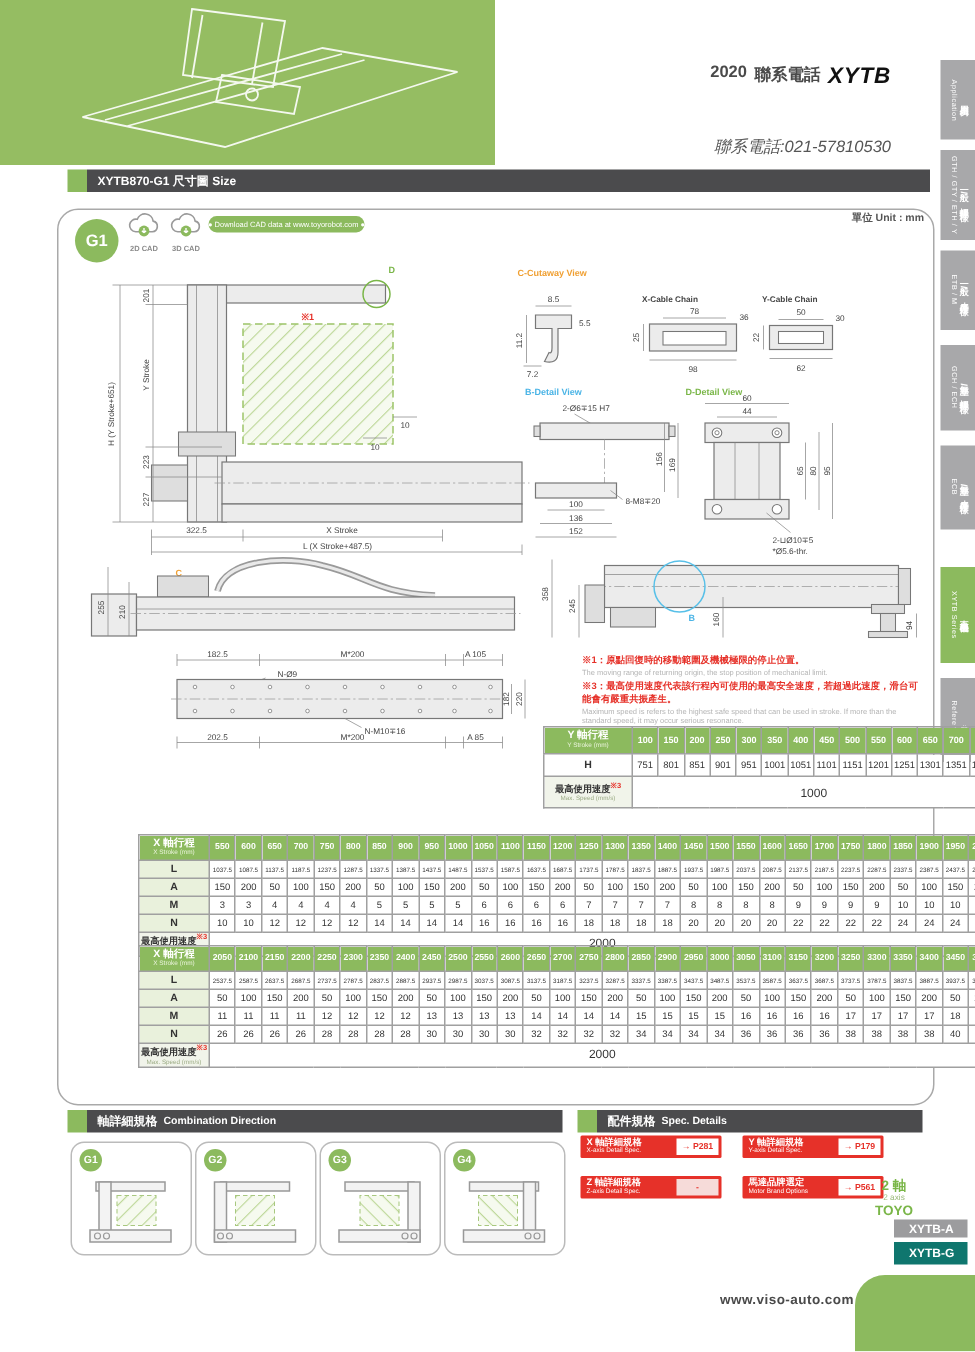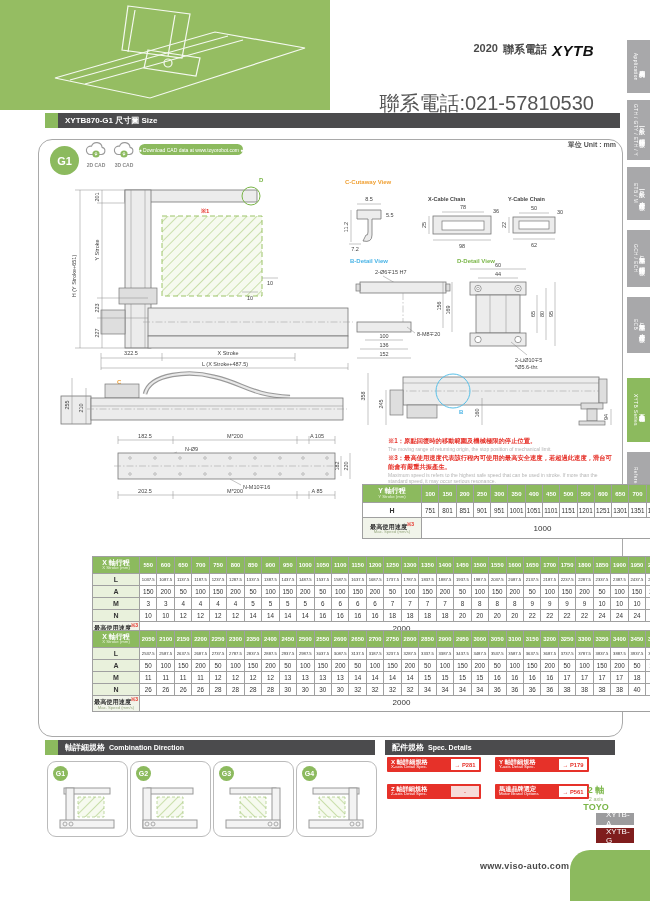--- a/index.html
+++ b/index.html
@@ -3,21 +3,21 @@
 <meta charset="utf-8">
 <style>
   html,body{margin:0;padding:0;background:#fff;}
   .page{position:relative;width:650px;height:901px;background:#fff;overflow:hidden;
         font-family:"Liberation Sans",sans-serif;color:#333;}
   
   .hero{position:absolute;left:0;top:0;width:330px;height:110px;background:#95bd62;}
   .cat-line{position:absolute;top:42px;right:56px;display:flex;align-items:flex-start;gap:5px;}
   .cat-line .yr,.cat-line .cat{font-size:11px;font-weight:bold;color:#4a4a4a;}
   .cat-line .logo{font-size:15px;font-weight:900;font-style:italic;color:#111;letter-spacing:.5px;}
-  .phone{position:absolute;top:90px;right:56px;font-size:20px;color:#555;}
+  .phone{position:absolute;top:90px;right:56px;font-size:11px;color:#555;font-style:italic;}
   
   .stab{position:absolute;right:0;width:23px;background:#a8a8aa;color:#fff;
         display:flex;flex-direction:row;align-items:center;justify-content:center;gap:2px;}
   .stab.active{background:#8cba5e;}
   .stab .ven{writing-mode:vertical-rl;font-size:4.8px;letter-spacing:.4px;line-height:1;}
   .stab .vzh{writing-mode:vertical-rl;font-size:6px;font-weight:bold;letter-spacing:1px;line-height:1;}
   
   .bar{position:absolute;height:15px;display:flex;align-items:stretch;}
   .bar .gsq{width:13px;background:#8cba5e;}
   .bar .btxt{flex:1;background:#4b4b4d;color:#fff;display:flex;align-items:center;
@@ -96,21 +96,21 @@
   .spec-box .szh{display:block;font-size:6.2px;font-weight:bold;line-height:1.15;}
   .spec-box .sen{display:block;font-size:4.3px;line-height:1.1;}
   .pagebox{position:absolute;right:2px;top:2px;width:28px;height:11px;background:#fff;
            color:#e63129;font-size:5.8px;font-weight:bold;display:flex;align-items:center;
            justify-content:center;}
   .pagebox.dash{background:#f6dbd9;}
   .axisgrp{position:absolute;left:568px;top:786px;width:56px;text-align:center;}
   .axisgrp .a1{font-size:9px;font-weight:bold;color:#7ab648;line-height:1.1;}
   .axisgrp .a2{font-size:5.5px;color:#9ab97a;line-height:1.1;}
   .axisgrp .a3{font-size:9px;font-weight:bold;color:#7ab648;line-height:1.2;}
-  .xytbtab{position:absolute;left:596px;width:38px;color:#fff;font-size:8px;font-weight:normal;
+  .xytbtab{position:absolute;left:596px;width:49px;color:#fff;font-size:8px;font-weight:bold;
            display:flex;align-items:center;padding-left:10px;box-sizing:border-box;}
   .furl{position:absolute;left:480px;top:861px;font-size:9px;font-weight:bold;color:#4a4a4a;letter-spacing:.3px;}
   .gcorner{position:absolute;left:570px;top:850px;width:80px;height:51px;background:#8cba5e;
            border-top-left-radius:20px;}
 </style>
 </head>
 <body>
 
 <div class="page">
 
@@ -886,21 +886,21 @@
     <svg class="mini flip" viewBox="0 0 70 50">
       <rect class="mp" x="12" y="8" width="46" height="6"></rect>
         <rect class="mp" x="14" y="8" width="8" height="34"></rect>
       <rect class="mp" x="8" y="40" width="54" height="8"></rect>
       <rect x="26" y="17" width="26" height="20" fill="url(#hatch)" stroke="#a8c87f" stroke-width="0.7" stroke-dasharray="3 2"></rect>
       <circle class="mc" cx="13" cy="44" r="2"></circle>
         <circle class="mc" cx="19" cy="44" r="2"></circle>
     </svg>
   </div>
 
-  <div class="bar" style="left:385px;top:740px;width:230px;flex-direction:column;">
+  <div class="bar" style="left:385px;top:740px;width:230px;">
     <span class="gsq"></span>
     <span class="btxt">
       <span class="bzh">配件規格</span>
       <span class="ben">Spec. Details</span>
     </span>
   </div>
 
   <div class="spec-box" style="left:387px;top:757px;">
     <span class="szh">X 軸詳細規格</span>
     <span class="sen">X-axis Detail Spec.</span>
@@ -921,18 +921,18 @@
     <span class="sen">Motor Brand Options</span>
     <span class="pagebox">→ P561</span>
   </div>
 
   <div class="axisgrp">
     <div class="a1">2 軸</div>
     <div class="a2">2 axis</div>
     <div class="a3">TOYO</div>
   </div>
   <div class="xytbtab" style="top:813px;height:12px;background:#9c9c9e;">XYTB-A</div>
-  <div class="xytbtab" style="top:828px;height:15px;background:#7f1d1d;">XYTB-G</div>
+  <div class="xytbtab" style="top:828px;height:15px;background:#0f766e;">XYTB-G</div>
 
   <div class="furl">www.viso-auto.com</div>
   <div class="gcorner"></div>
 
 </div>
 
 </body></html>

